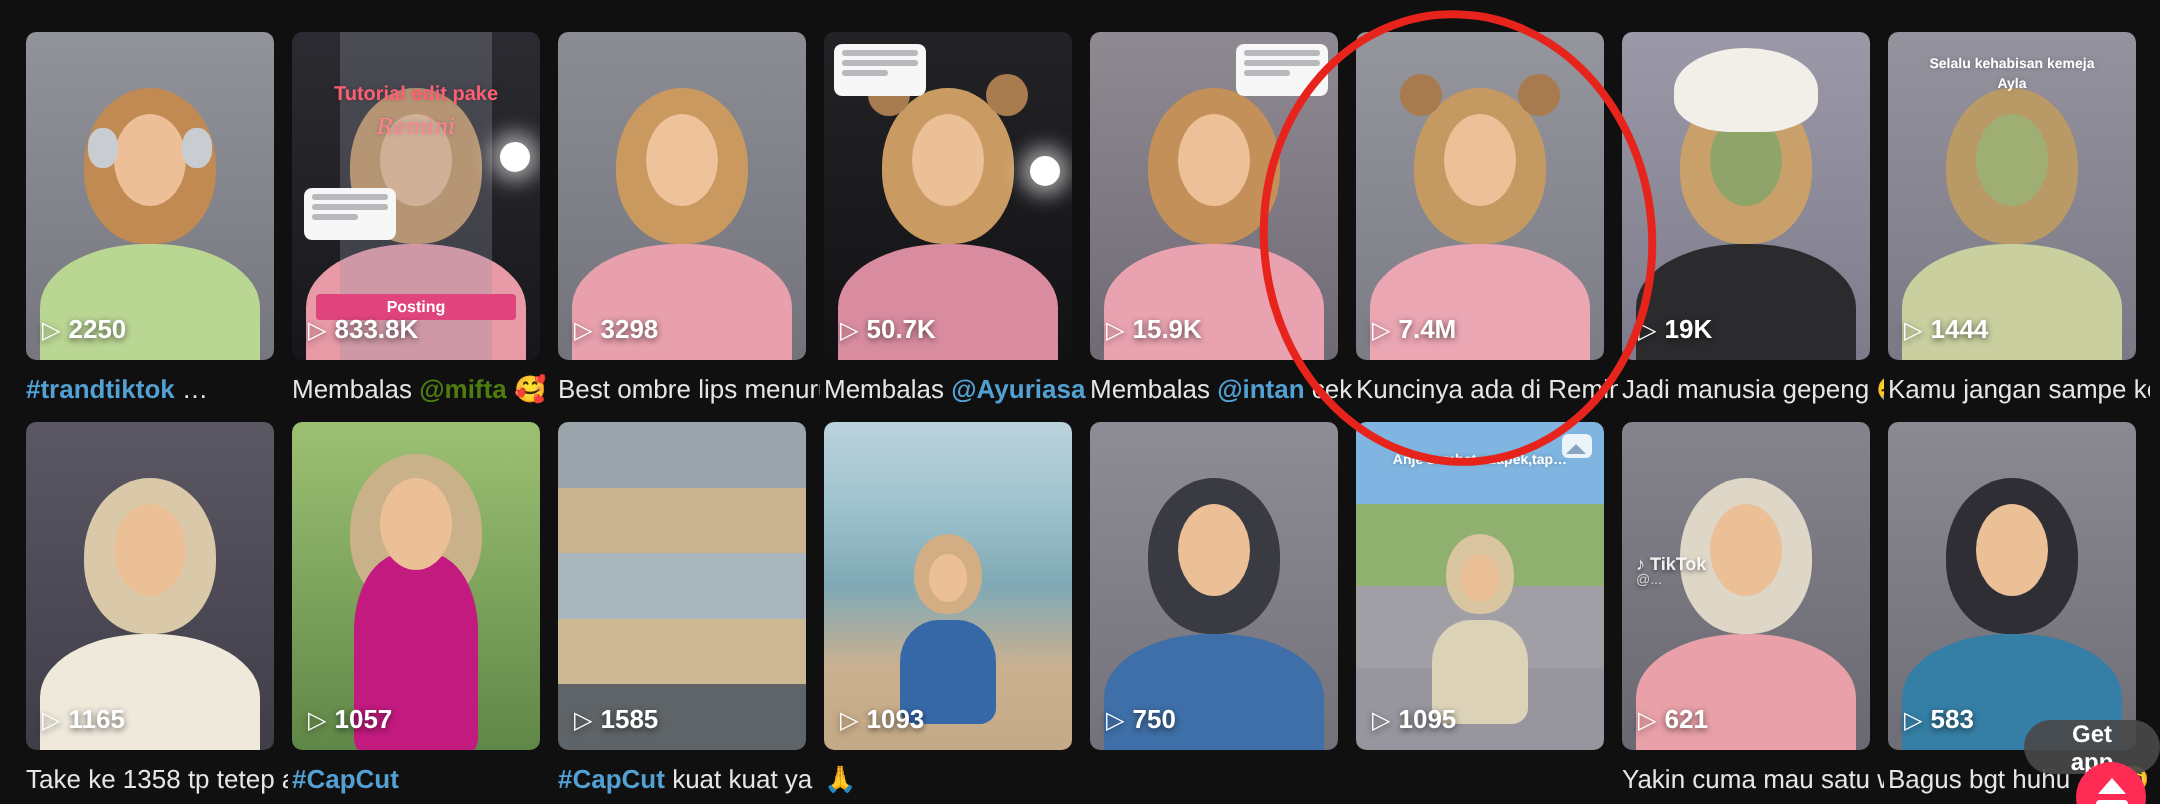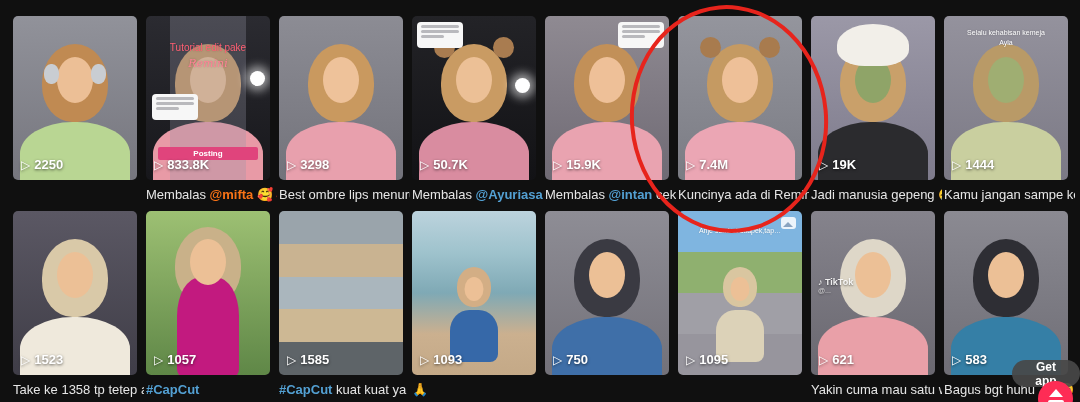--- a/index.html
+++ b/index.html
@@ -33,21 +33,21 @@
   .towel{position:absolute;left:50%;top:5%;transform:translateX(-50%);width:72px;height:42px;
          border-radius:55% 55% 42% 42%;z-index:2;}
   .sticker{position:absolute;width:46px;height:26px;background:#f7f7f7;border-radius:4px;z-index:4;
            padding:3px 4px;box-sizing:border-box;}
   .sticker i{display:block;height:3px;background:#b9b9bd;border-radius:2px;margin-bottom:2px;}
   .sticker i:last-child{width:60%;}
   .flash{position:absolute;width:15px;height:15px;border-radius:50%;background:#fff;z-index:4;
          box-shadow:0 0 10px 5px rgba(255,255,255,.55);}
   .post-bar{position:absolute;left:10%;bottom:20px;width:80%;height:13px;border-radius:2px;z-index:4;
             color:#fff;font-size:8px;line-height:13px;text-align:center;font-weight:bold;}
-  .ov-text{position:absolute;left:0;width:100%;text-align:center;font-weight:normal;z-index:3;
+  .ov-text{position:absolute;left:0;width:100%;text-align:center;font-weight:bold;z-index:3;
            text-shadow:0 0 2px rgba(0,0,0,.25);}
   .ov-text.script{font-style:italic;font-family:"DejaVu Serif",serif;font-weight:normal;}
   .watermark{position:absolute;left:7px;top:40%;z-index:4;color:rgba(255,255,255,.9);font-size:9px;
              font-weight:bold;text-shadow:0 1px 2px rgba(0,0,0,.5);}
   .wm-handle{display:block;font-weight:normal;font-size:7px;color:rgba(255,255,255,.7);}
   .photo-icon{position:absolute;top:6px;right:6px;width:15px;height:12px;border-radius:3px;z-index:4;
               background:rgba(255,255,255,.85);}
   .photo-icon:after{content:"";position:absolute;left:2px;bottom:2px;border-left:5px solid transparent;
               border-right:5px solid transparent;border-bottom:5px solid #8aa4c0;}
   .strip{position:absolute;left:19%;top:0;width:62%;height:100%;background:rgba(150,150,165,.30);z-index:1;}
@@ -79,20 +79,21 @@
               <div class="body" style="background: rgb(185, 214, 147);"></div>
               <div class="face" style="background: rgb(236, 191, 150);"></div>
             </div>
             <div class="headphone l" style="background: rgb(201, 205, 210);"></div>
             <div class="headphone r" style="background: rgb(201, 205, 210);"></div>
             <div class="views">
               <span class="play">▷</span>
               <span>2250</span>
             </div>
           </div>
+          <div class="caption"><span class="cap-link" style="color: rgb(83, 160, 211);">#trandtiktok</span><span style="color: rgb(230, 230, 230);"> …</span></div>
         </div>
         <div class="card">
           <div class="thumb" style="background: linear-gradient(rgb(43, 43, 49), rgb(23, 23, 27));">
             <div class="fig">
               <div class="hijab" style="background: rgb(197, 150, 96);"></div>
               <div class="body" style="background: rgb(232, 154, 166);"></div>
               <div class="face" style="background: rgb(234, 189, 147);"></div>
             </div>
             <div class="strip"></div>
             <div class="ov-text" style="color: rgb(255, 95, 115); top: 16%; font-size: 10px;">Tutorial edit pake</div>
@@ -102,21 +103,21 @@
               <i></i>
               <i></i>
             </div>
             <div class="flash" style="right: 5px; top: 55px;"></div>
             <div class="post-bar" style="background: rgb(224, 68, 124);">Posting</div>
             <div class="views">
               <span class="play">▷</span>
               <span>833.8K</span>
             </div>
           </div>
-          <div class="caption"><span style="color: rgb(230, 230, 230);">Membalas </span><span class="cap-link" style="color: #f97316;">@mifta</span><span style="color: rgb(230, 230, 230);"> 🥰 🥰 d…</span></div>
+          <div class="caption"><span style="color: rgb(230, 230, 230);">Membalas </span><span class="cap-link" style="color: #4d7c0f;">@mifta</span><span style="color: rgb(230, 230, 230);"> 🥰 🥰 d…</span></div>
         </div>
         <div class="card">
           <div class="thumb" style="background: linear-gradient(rgb(140, 140, 148), rgb(115, 115, 123));">
             <div class="fig">
               <div class="hijab" style="background: rgb(201, 153, 95);"></div>
               <div class="body" style="background: rgb(232, 160, 173);"></div>
               <div class="face" style="background: rgb(238, 194, 154);"></div>
             </div>
             <div class="views">
               <span class="play">▷</span>
@@ -217,21 +218,21 @@
       <div class="grid-row">
         <div class="card">
           <div class="thumb" style="background: linear-gradient(rgb(91, 88, 100), rgb(63, 61, 71));">
             <div class="fig">
               <div class="hijab" style="background: rgb(217, 201, 168);"></div>
               <div class="body" style="background: rgb(239, 233, 220);"></div>
               <div class="face" style="background: rgb(236, 192, 150);"></div>
             </div>
             <div class="views">
               <span class="play">▷</span>
-              <span>1523</span>
+              <span>1165</span>
             </div>
           </div>
           <div class="caption"><span style="color: rgb(230, 230, 230);">Take ke 1358 tp tetep aja …</span></div>
         </div>
         <div class="card">
           <div class="thumb" style="background: linear-gradient(rgb(157, 192, 115), rgb(95, 135, 71));">
             <div class="fig fig--dress">
               <div class="hijab" style="background: rgb(201, 177, 137);"></div>
               <div class="body" style="background: rgb(194, 26, 127);"></div>
               <div class="face" style="background: rgb(236, 192, 150);"></div>

